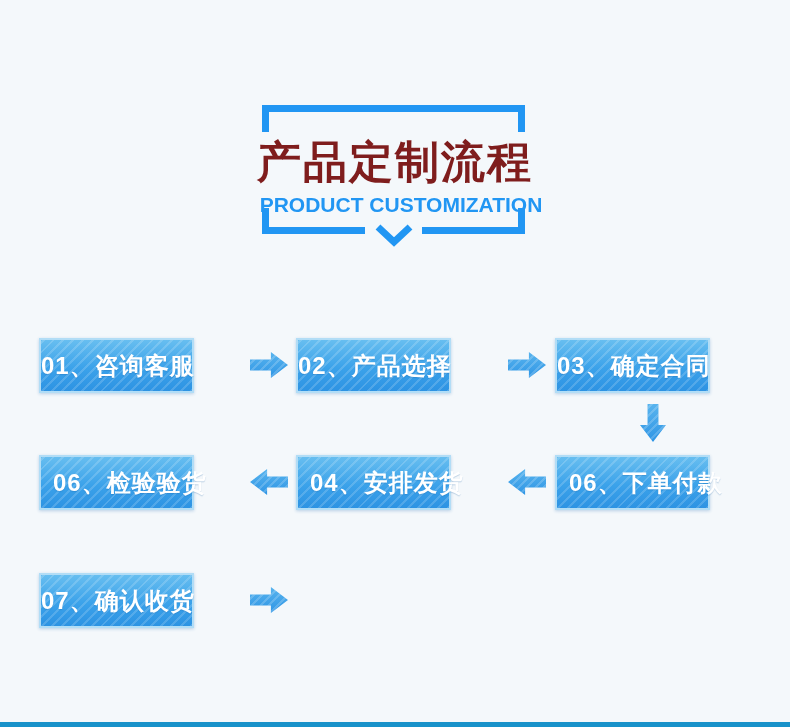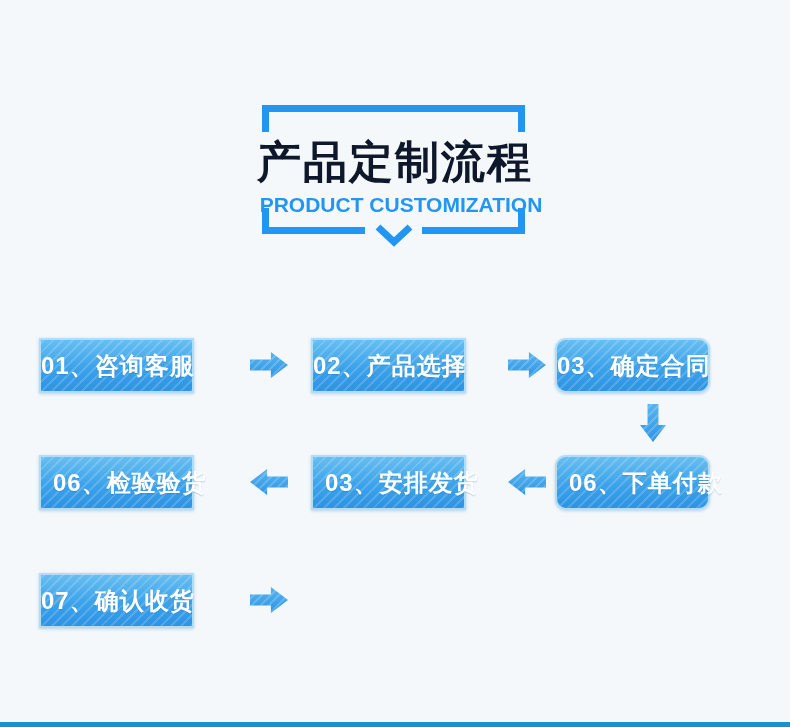--- a/index.html
+++ b/index.html
@@ -39,21 +39,21 @@
   }
   .frame-chevron{
     position:absolute;left:375px;top:224px;
     width:38px;height:23px;
   }
   .page-title{
     position:absolute;left:0;right:0;top:136px;
     text-align:center;
     font-size:44px;line-height:52px;
     font-weight:800;letter-spacing:2px;
-    color:#0f172a;
+    color:#7f1d1d;
   }
   .page-subtitle{
     position:absolute;left:12px;right:0;top:194px;
     text-align:center;
     font-size:21px;line-height:22px;
     font-weight:700;letter-spacing:0px;
     color:#2196f3;
   }
 
   
@@ -65,21 +65,21 @@
     background-image:
       repeating-linear-gradient(-45deg, rgba(255,255,255,.16) 0 2px, rgba(255,255,255,0) 2px 7px),
       linear-gradient(180deg,#67bef0 0%,#3ba2ea 55%,#2d93e3 100%);
     box-shadow:0 1px 3px rgba(50,120,185,.30);
     color:#ffffff;
     font-size:24px;font-weight:700;letter-spacing:1px;
     text-align:center;line-height:51px;
     white-space:nowrap;
     text-shadow:0 1px 1px rgba(20,90,160,.25);
   }
-  .c1{left:39px;}  .c2{left:311px;text-align:right;}  .c3{left:555px;border-radius:11px;}
+  .c1{left:39px;}  .c2{left:296px;text-align:right;}  .c3{left:555px;}
   .r1{top:338px;}  .r2{top:455px;padding-left:12px;}   .r3{top:573px;}
 
   
   .arr{
     position:absolute;
     background-image:
       repeating-linear-gradient(-45deg, rgba(255,255,255,.18) 0 2px, rgba(255,255,255,0) 2px 6px),
       linear-gradient(180deg,#58b4ee 0%,#2e95e5 100%);
   }
   .arr-h{width:38px;height:26px;}
@@ -120,21 +120,21 @@
   <div class="step r1 c1">01、咨询客服</div>
   <div class="arr arr-h arr-right a1"></div>
   <div class="step r1 c2">02、产品选择</div>
   <div class="arr arr-h arr-right a2"></div>
   <div class="step r1 c3">03、确定合同</div>
 
   <div class="arr arr-down a3"></div>
 
   <div class="step r2 c1">06、检验验货</div>
   <div class="arr arr-h arr-left a5"></div>
-  <div class="step r2 c2">03、安排发货</div>
+  <div class="step r2 c2">04、安排发货</div>
   <div class="arr arr-h arr-left a4"></div>
   <div class="step r2 c3">06、下单付款</div>
 
   <div class="step r3 c1">07、确认收货</div>
   <div class="arr arr-h arr-right a6"></div>
 
   <div class="bottom-bar"></div>
 </div>
 
 </body></html>

